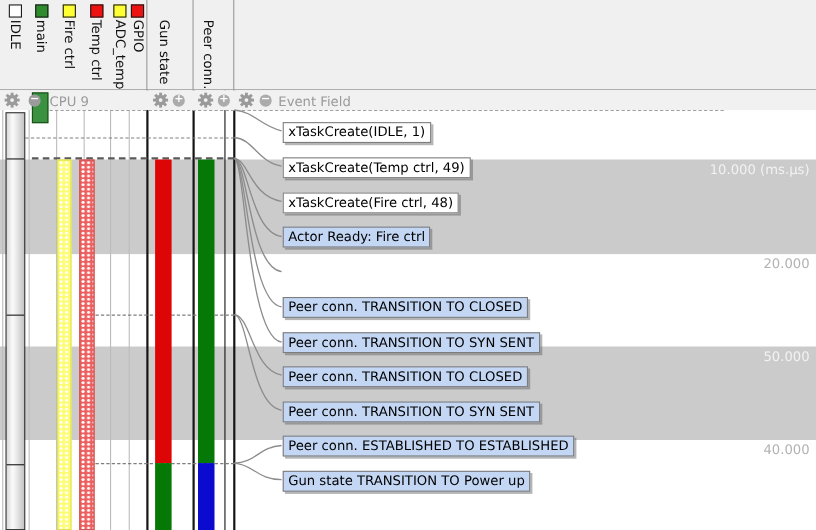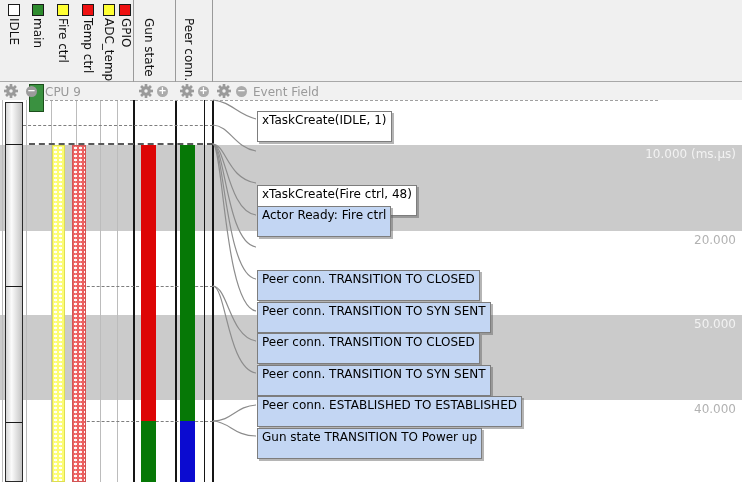--- a/index.html
+++ b/index.html
@@ -32,21 +32,21 @@
   .dash.faint{border-top:1px dashed #a0a0a0;}
   
   .bar{position:absolute;box-sizing:border-box;}
   .idle-bar{background:linear-gradient(90deg,#d9d9d9,#fbfbfb 35%,#c4c4c4);border:1px solid #2a2a2a;}
   .idle-seg{position:absolute;left:0;width:100%;height:1px;background:#1a1a1a;}
   .main-box{border:1px solid #1c4f1c;}
   .dotted{background-image:radial-gradient(circle,rgba(255,255,255,.95) 1.2px,transparent 1.6px);background-size:5px 4px;}
   .fire{border:1px solid #dede52;}
   .temp{border:1px solid #d05555;}
   
-  .evt{position:absolute;left:257px;font-size:12px;color:#000;padding:1px 4px 14px 4px;
+  .evt{position:absolute;left:257px;font-size:12px;color:#000;padding:1px 4px 2px 4px;
        border:1px solid #7d7d7d;white-space:nowrap;box-shadow:2px 2px 0 rgba(90,90,90,.45);}
   .evt.plain{background:#ffffff;}
   .evt.hl{background:#c3d6f3;text-align:right;}
   svg.curves{position:absolute;left:0;top:0;pointer-events:none;}
 </style>
 </head>
 <body>
 
 <div class="screen">
 
@@ -185,21 +185,22 @@
       <path d="M213,144 C224,146 226,275 256,279"></path>
       <path d="M213,144 C223,146 225,307 256,311"></path>
       <path d="M213,286 C228,287 230,337 256,341"></path>
       <path d="M213,286 C226,287 228,369 256,373"></path>
       <path d="M213,421 C232,421 236,406 256,405"></path>
       <path d="M213,421 C230,422 234,436 256,436"></path>
     </g>
   </svg>
 
   <div class="evt plain" style="top:111px">xTaskCreate(IDLE, 1)</div>
-  <div class="evt plain" style="top:185px">xTaskCreate(Fire ctrl, 48)</div>
+  <div class="evt plain" style="top:143px">xTaskCreate(Temp ctrl, 49)</div>
+  <div class="evt plain" style="top:175px">xTaskCreate(Fire ctrl, 48)</div>
   <div class="evt hl" style="top:206px">Actor Ready: Fire ctrl</div>
   <div class="evt hl" style="top:270px">Peer conn. TRANSITION TO CLOSED</div>
   <div class="evt hl" style="top:302px">Peer conn. TRANSITION TO SYN SENT</div>
   <div class="evt hl" style="top:333px">Peer conn. TRANSITION TO CLOSED</div>
   <div class="evt hl" style="top:365px">Peer conn. TRANSITION TO SYN SENT</div>
   <div class="evt hl" style="top:396px">Peer conn. ESTABLISHED TO ESTABLISHED</div>
   <div class="evt hl" style="top:428px">Gun state TRANSITION TO Power up</div>
 
 </div>
 

